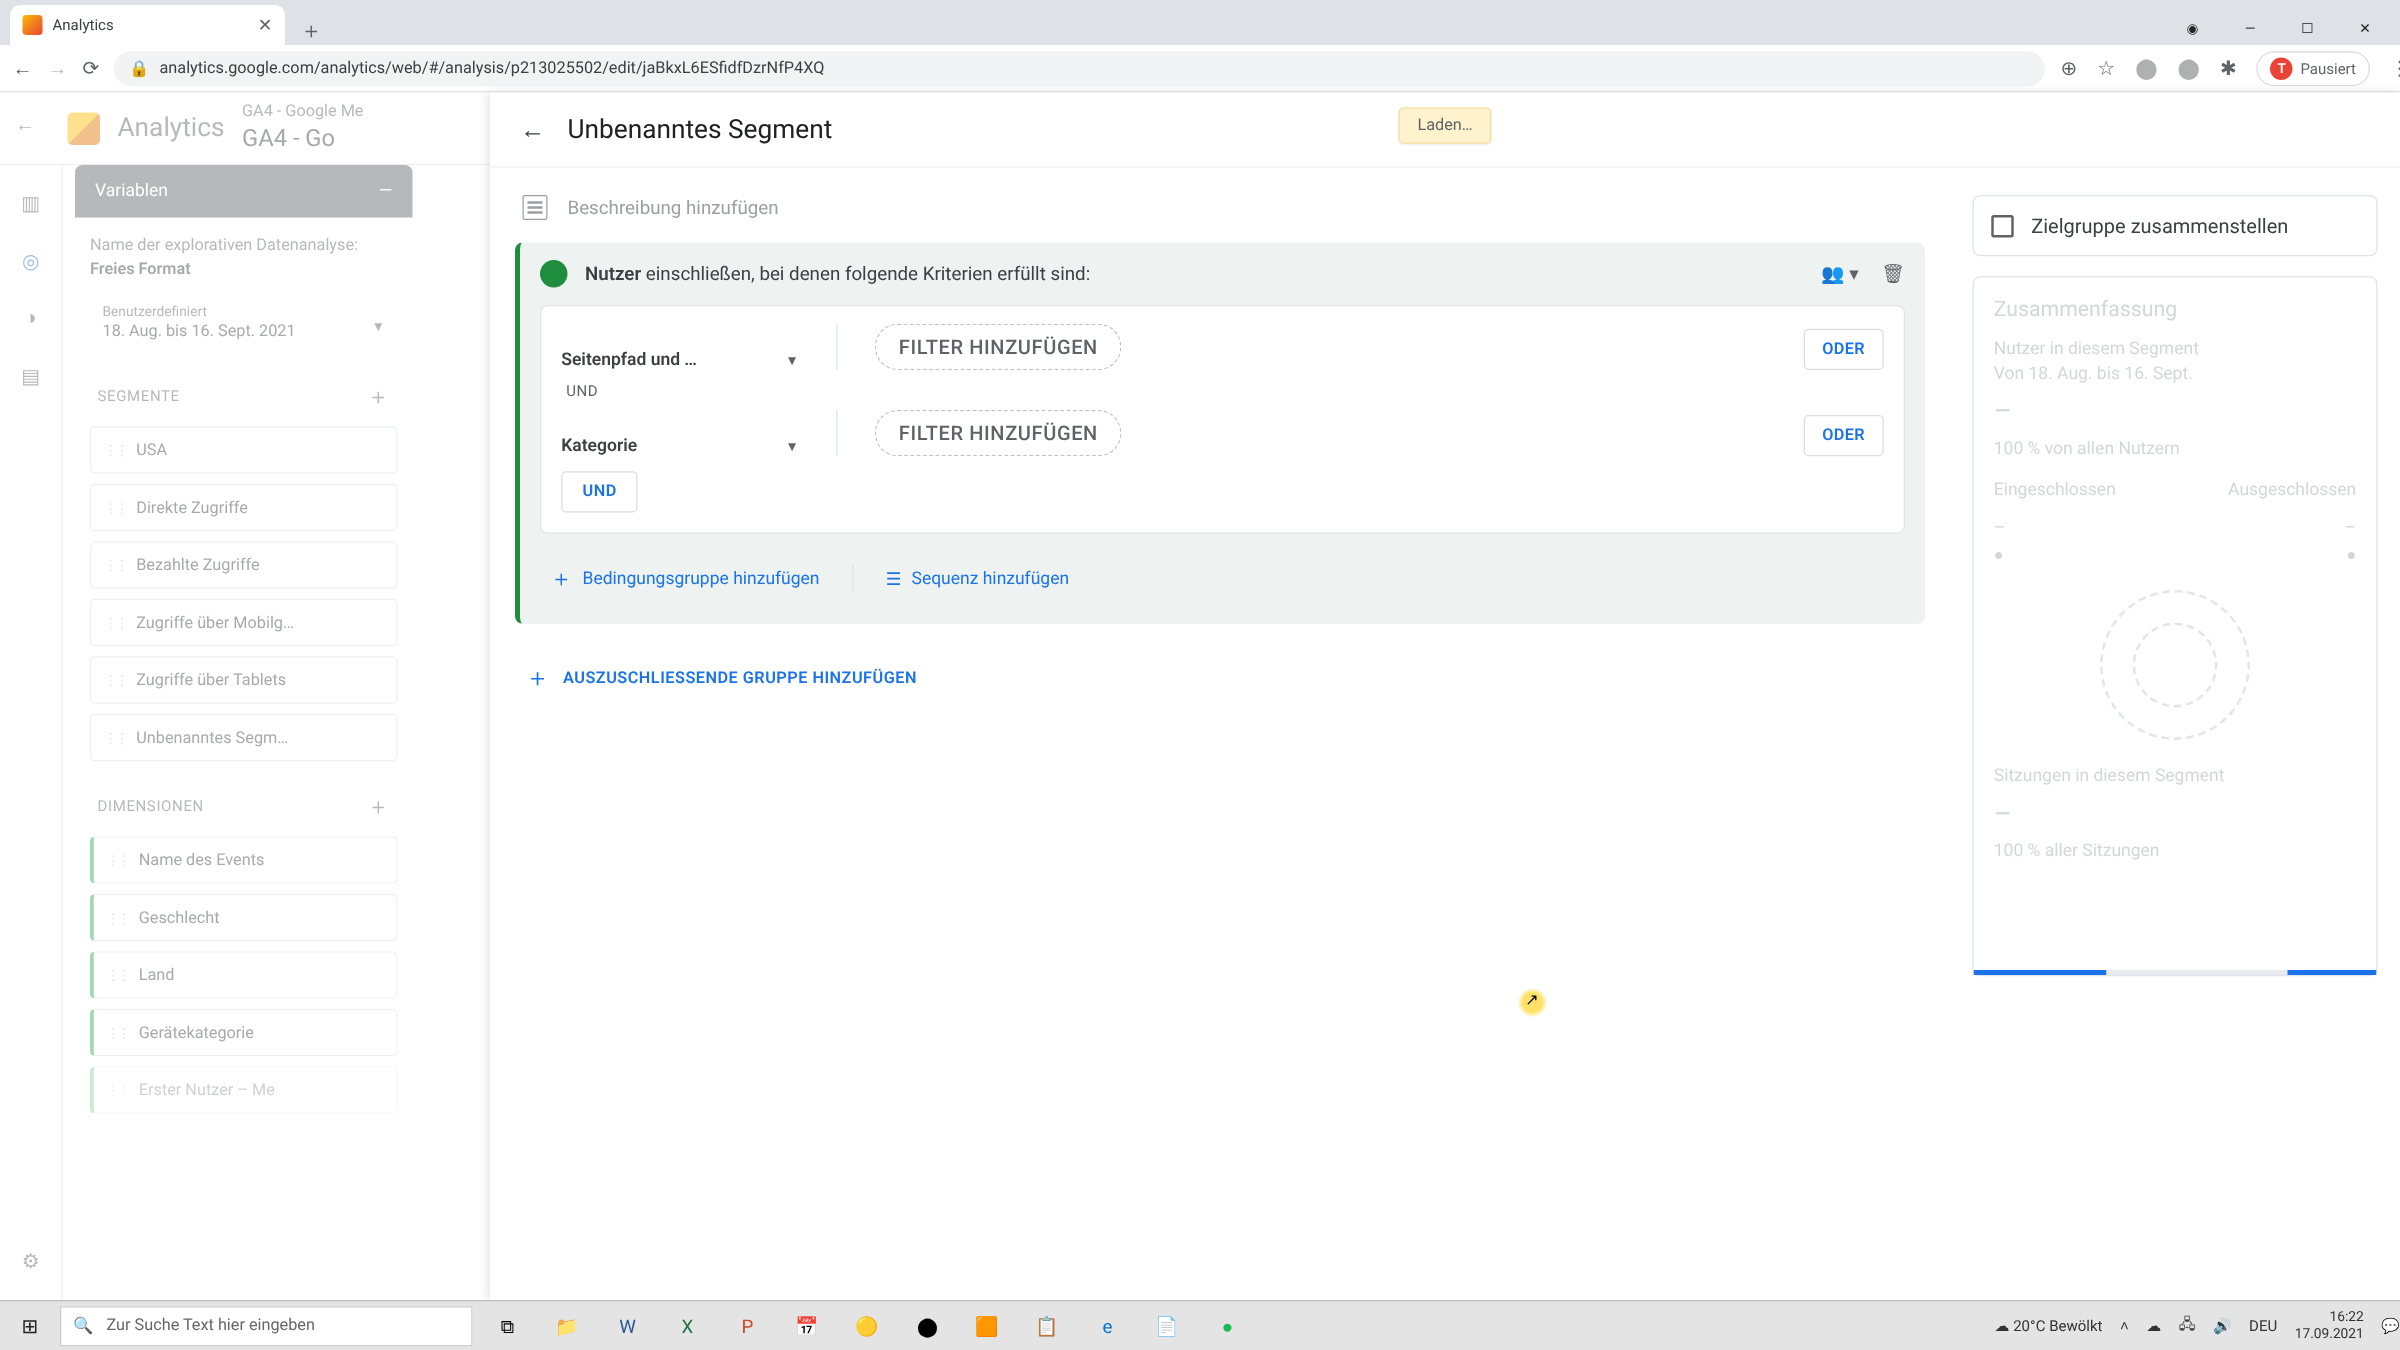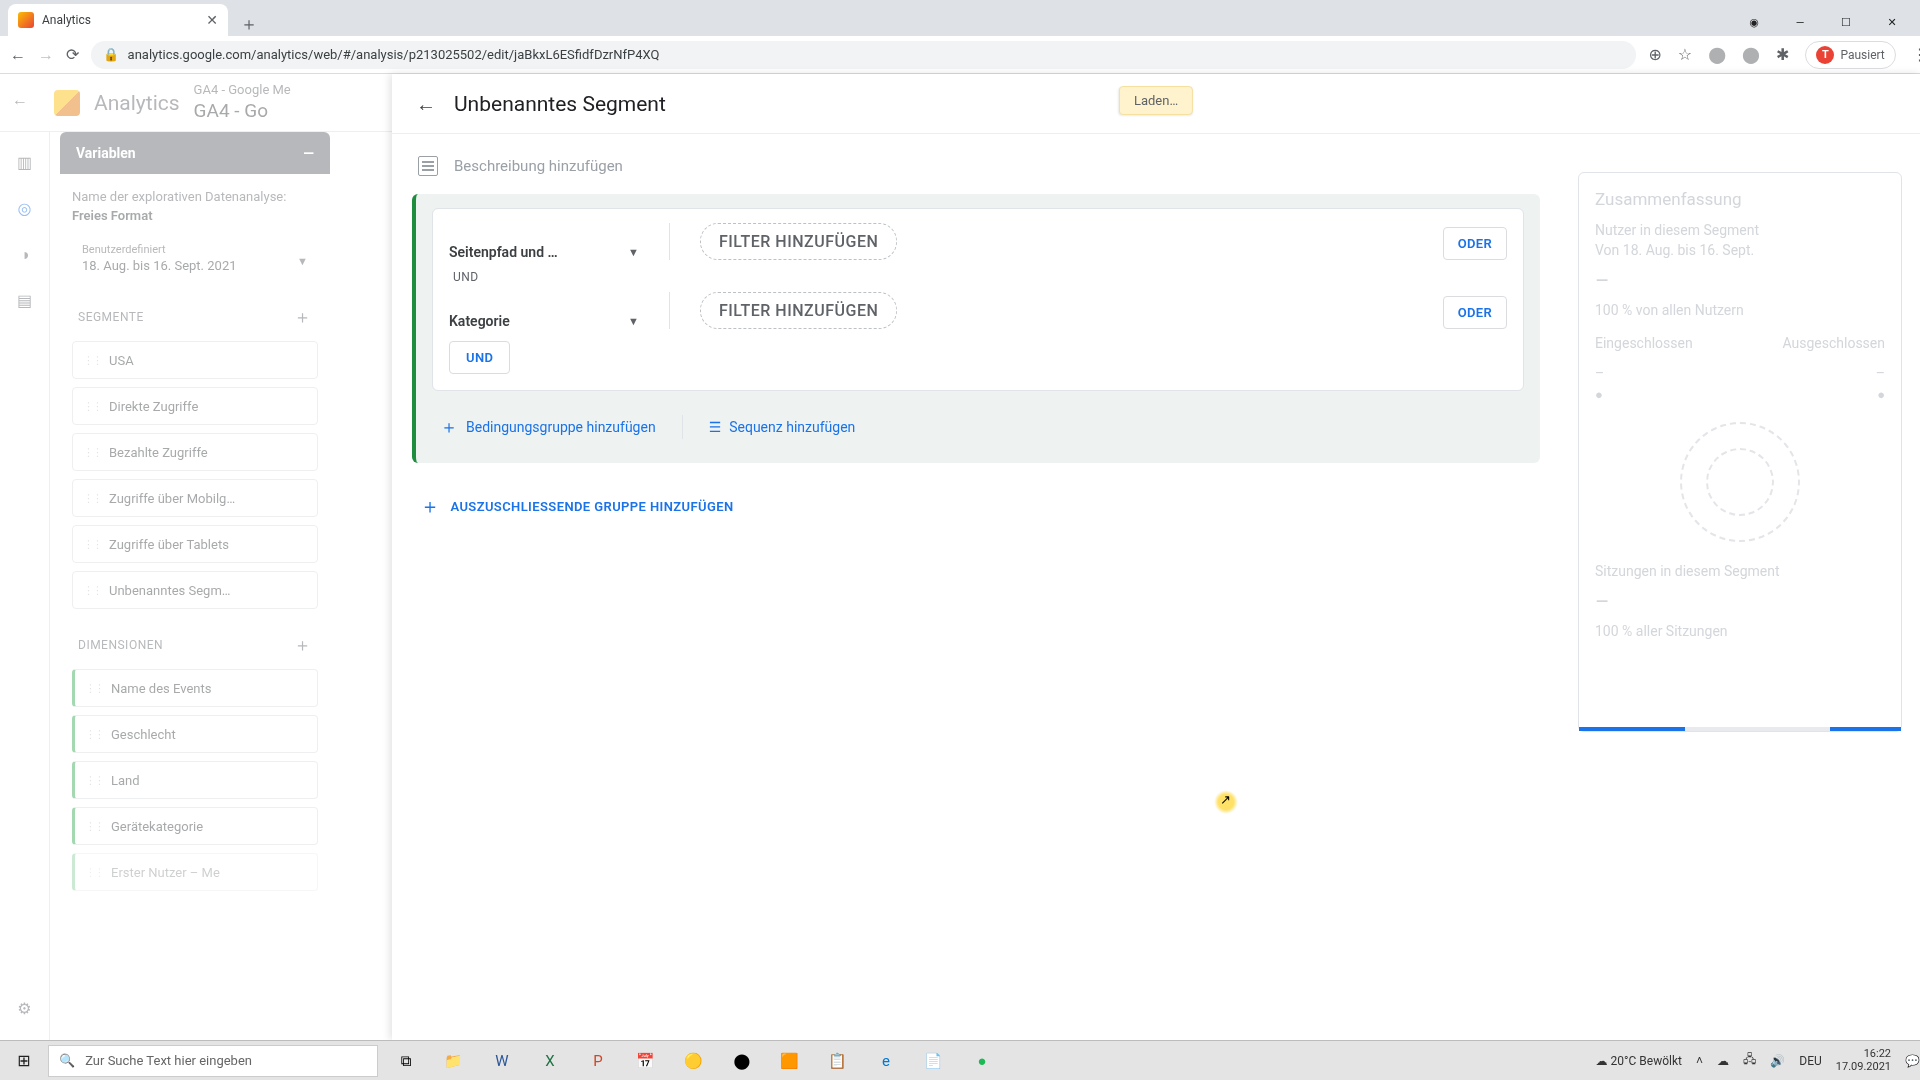--- a/index.html
+++ b/index.html
@@ -28,21 +28,21 @@
 .ga-title { font-size:21px; color:#5f6368; }
 .ga-bread { color:#5f6368; font-size:13px; line-height:1.3; }
 .ga-bread .b2 { font-size:19px; color:#3c4043; }
 .left-rail { position:absolute; left:0; top:58px; bottom:0; width:50px; background:#fff; border-right:1px solid #dadce0; display:flex; flex-direction:column; align-items:center; gap:22px; padding-top:18px; }
 .left-rail .ic { width:24px; height:24px; color:#5f6368; display:flex; align-items:center; justify-content:center; font-size:16px; }
 .left-rail .gear { margin-top:auto; margin-bottom:20px; }
 .left-back { position:absolute; left:12px; top:16px; color:#5f6368; }
 
 
 .var-panel { position:absolute; left:60px; top:58px; width:270px; bottom:0; background:#fff; }
-.var-head { background:#5f6368; color:#fff; height:42px; display:flex; align-items:center; padding:0 16px; font-size:14px; font-weight:700; justify-content:space-between; border-radius:6px 6px 0 0; }
+.var-head { background:#5f6368; color:#fff; height:42px; display:flex; align-items:center; padding:0 16px; font-size:14px; font-weight:400; justify-content:space-between; border-radius:6px 6px 0 0; }
 .var-body { padding:14px 12px; font-size:13px; color:#3c4043; }
 .var-name-lbl { color:#5f6368; line-height:1.4; }
 .var-name-val { font-weight:600; margin-top:2px; }
 .date-sel { margin-top:12px; padding:8px 10px; font-size:13px; display:flex; flex-direction:column; gap:2px; position:relative; }
 .date-sel .tiny { font-size:11px; color:#5f6368; }
 .date-sel .dd { position:absolute; right:10px; top:20px; color:#5f6368; font-size:11px; }
 .sec-head { margin-top:20px; display:flex; align-items:center; justify-content:space-between; color:#5f6368; font-size:12px; letter-spacing:0.5px; padding:4px 6px; }
 .sec-head .plus { font-size:18px; color:#5f6368; }
 .chip { height:38px; border:1px solid #dadce0; border-radius:4px; margin-top:8px; display:flex; align-items:center; padding:0 10px; font-size:13px; color:#3c4043; overflow:hidden; white-space:nowrap; text-overflow:ellipsis; }
 .chip .grip { color:#bdc1c6; margin-right:8px; letter-spacing:-2px; font-size:11px; }
@@ -266,20 +266,31 @@
     <div class="loading-chip">Laden…</div>
 
     <div class="modal-body">
       <div class="builder">
         <div class="desc-row">
           <span class="doc-ico"></span>
           <span>Beschreibung hinzufügen</span>
         </div>
 
         <div class="group">
+          <div class="group-head">
+            <span class="g-circle"></span>
+            <span class="g-text"><span class="b">Nutzer</span><span> einschließen, bei denen folgende Kriterien erfüllt sind:</span></span>
+            <div class="g-icons">
+              <span class="g-scope">
+                <span>👥</span>
+                <span>▾</span>
+              </span>
+              <span class="g-del">🗑</span>
+            </div>
+          </div>
 
           <div class="cond-card">
             <div class="cond-row">
               <div class="dim-sel">
                 <span>Seitenpfad und …</span>
                 <span class="dd">▼</span>
               </div>
               <div class="sep"></div>
               <span class="filter-add">FILTER HINZUFÜGEN</span>
               <span class="or-btn">ODER</span>
@@ -310,20 +321,24 @@
           </div>
         </div>
 
         <div class="excl-link">
           <span class="pl">＋</span>
           <span>AUSZUSCHLIESSENDE GRUPPE HINZUFÜGEN</span>
         </div>
       </div>
 
       <div class="summary">
+        <div class="audience-box">
+          <span class="cb"></span>
+          <span>Zielgruppe zusammenstellen</span>
+        </div>
         <div class="sum-card faded">
           <div class="sum-title">Zusammenfassung</div>
           <div class="sum-line">Nutzer in diesem Segment</div>
           <div class="sum-line">Von 18. Aug. bis 16. Sept.</div>
           <div class="sum-big">–</div>
           <div class="sum-line">100 % von allen Nutzern</div>
           <div class="sum-row">
             <span>Eingeschlossen</span>
             <span>Ausgeschlossen</span>
           </div>

